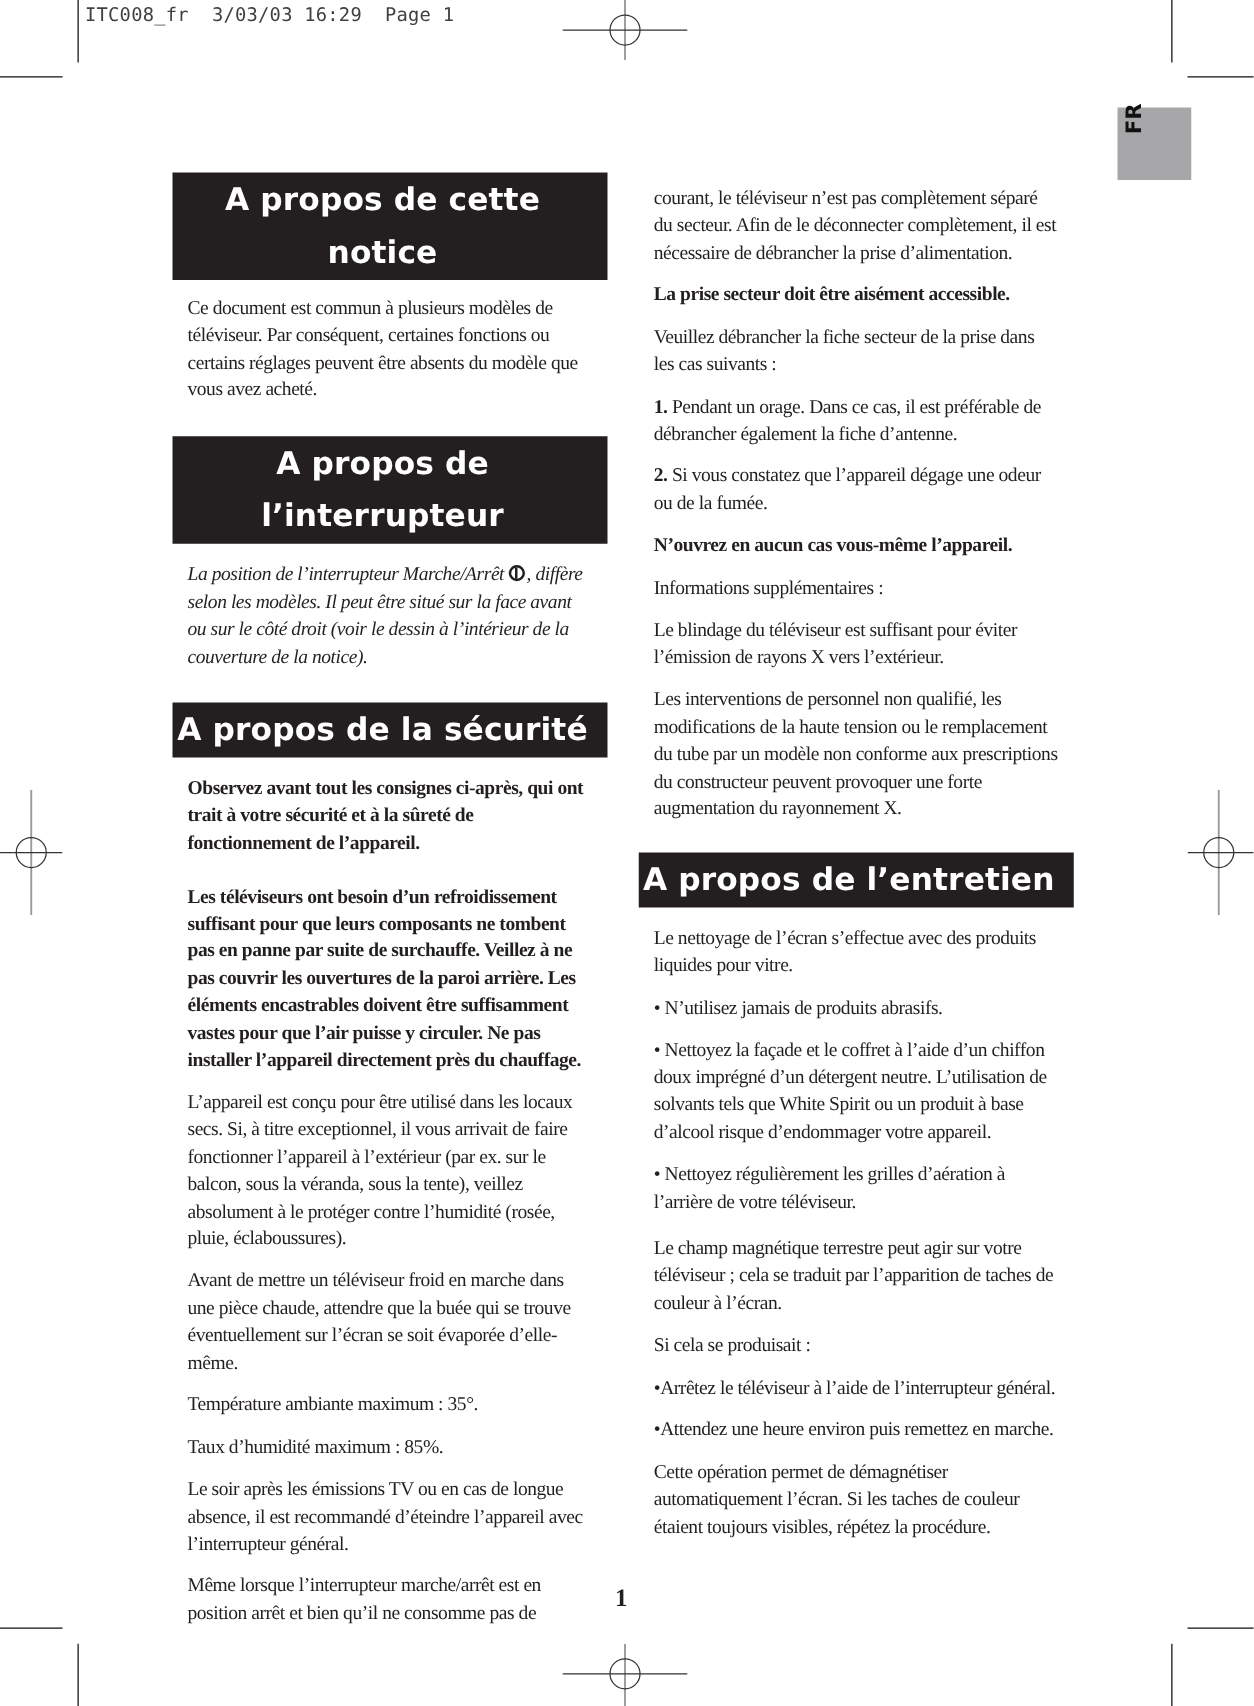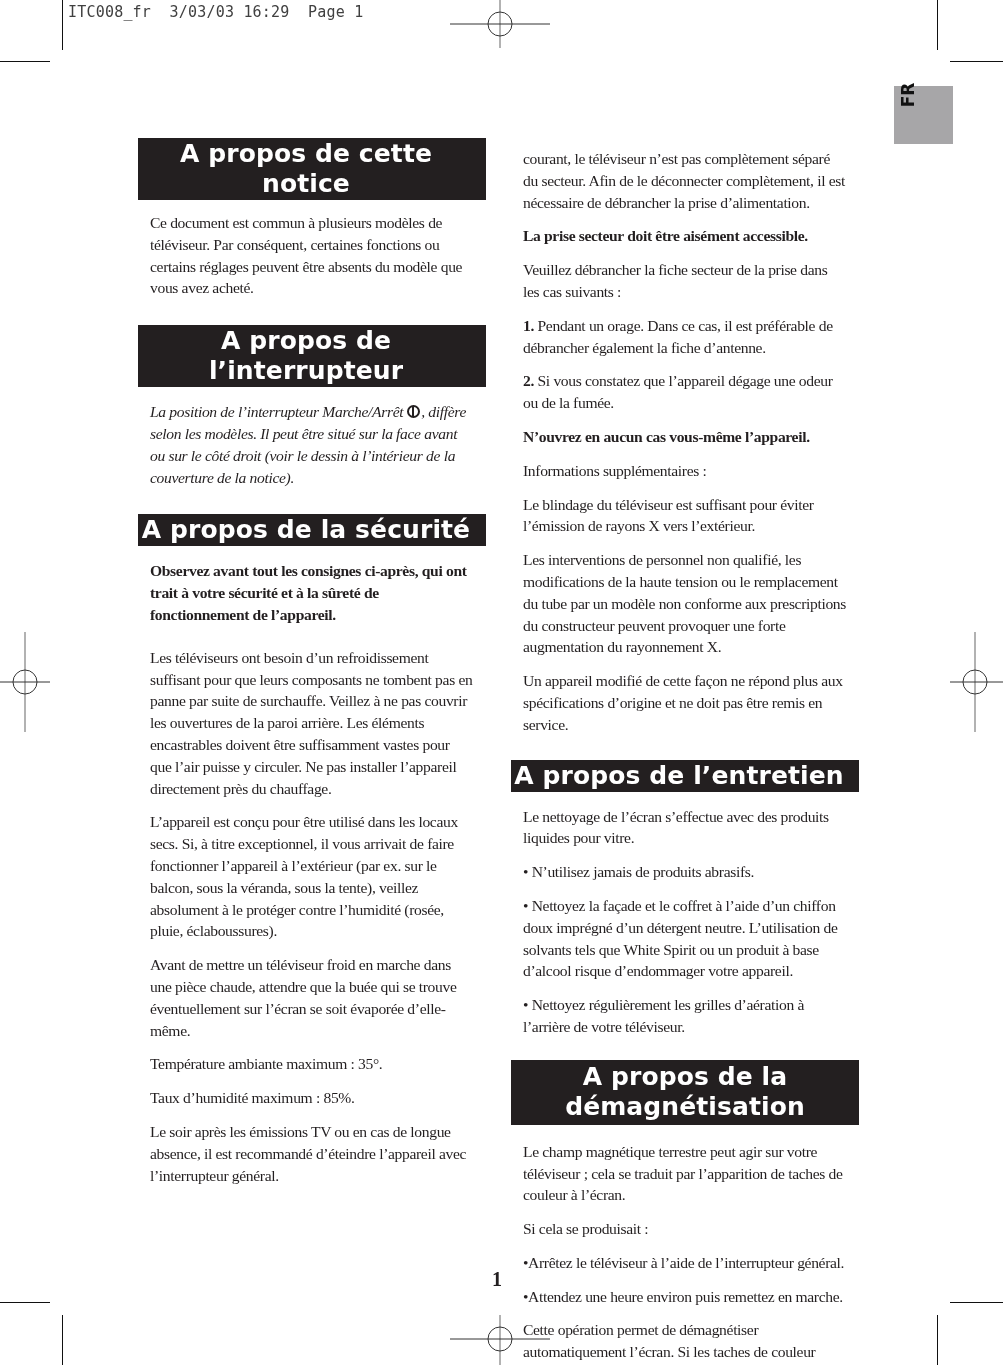--- a/index.html
+++ b/index.html
@@ -5,21 +5,21 @@
   html, body { margin:0; padding:0; }
   body { width:1003px; height:1365px; position:relative; background:#ffffff; overflow:hidden; font-family:"Liberation Serif", "DejaVu Serif", serif; color:#231f20; }
   .slug { position:absolute; left:68px; top:3px; font-family:"DejaVu Sans Mono", "Liberation Mono", monospace; font-size:15px; color:#404040; white-space:pre; letter-spacing:0.2px; }
   .crop { position:absolute; background:#111; }
   .reg { position:absolute; width:40px; height:40px; }
   .lang-tab { position:absolute; left:894px; top:86px; width:59px; height:58px; background:#a7a6a8; }
   .lang-tab span { position:absolute; left:4px; top:29px; transform:rotate(-90deg); transform-origin:left top; font-family:"DejaVu Sans", sans-serif; font-weight:bold; font-size:17px; color:#111; display:block; width:40px; text-align:center; }
   .col { position:absolute; width:348px; }
   .col-left { left:138px; top:138px; }
   .col-right { left:511px; top:136px; }
-  .head { background:#231f20; color:#fff; font-family:"DejaVu Sans", "Liberation Sans", sans-serif; font-weight:bold; text-align:center; font-size:25px; line-height:30px; padding:1px 12px 1px 0; letter-spacing:0.1px; }
+  .head { background:#231f20; color:#fff; font-family:"DejaVu Sans", "Liberation Sans", sans-serif; font-weight:bold; text-align:center; font-size:25px; line-height:42px; padding:1px 12px 1px 0; letter-spacing:0.1px; }
   .head.two { line-height:30px; padding:2px 0 3px; }
   .body-text { font-size:15.6px; line-height:21.8px; letter-spacing:-0.35px; margin:0; }
   .body-text p { margin:12px; }
   .b { font-weight:bold; }
   .power-sym { display:inline-block; width:13px; height:13px; border:2px solid #231f20; border-radius:50%; position:relative; vertical-align:-1px; margin:0 1px 0 4px; box-sizing:border-box; }
   .power-sym::after { content:""; position:absolute; left:3px; top:0px; width:2px; height:9px; background:#231f20; }
   .page-num { position:absolute; left:492px; top:1268px; font-family:"Liberation Serif", serif; font-weight:bold; font-size:20px; color:#231f20; }
 </style>
 </head>
 <body>
@@ -68,55 +68,51 @@
   </div>
 
   <div class="head" style="margin-top:26px;">A propos de l’interrupteur</div>
   <div class="body-text" style="margin-top:14px;font-style:italic;">
     <p><span>La position de l’interrupteur Marche/Arrêt</span><span class="power-sym"></span><span>, diffère selon les modèles. Il peut être situé sur la face avant ou sur le côté droit (voir le dessin à l’intérieur de la couverture de la notice).</span></p>
   </div>
 
   <div class="head" style="margin-top:26px;">A propos de la sécurité</div>
   <div class="body-text" style="margin-top:14px;">
     <p class="b">Observez avant tout les consignes ci-après, qui ont trait à votre sécurité et à la sûreté de fonctionnement de l’appareil.</p>
-    <p style="margin-top:21px;">Les téléviseurs ont besoin d’un refroidissement suffisant pour que leurs composants ne tombent pas en panne par suite de surchauffe. Veillez à ne pas couvrir les ouvertures de la paroi arrière. Les éléments encastrables doivent être suffisamment vastes pour que l’air puisse y circuler. Ne pas installer l’appareil directement près du chauffage.</p>
+    <p style="margin-top:21px;font-weight:bold;">Les téléviseurs ont besoin d’un refroidissement suffisant pour que leurs composants ne tombent pas en panne par suite de surchauffe. Veillez à ne pas couvrir les ouvertures de la paroi arrière. Les éléments encastrables doivent être suffisamment vastes pour que l’air puisse y circuler. Ne pas installer l’appareil directement près du chauffage.</p>
     <p>L’appareil est conçu pour être utilisé dans les locaux secs. Si, à titre exceptionnel, il vous arrivait de faire fonctionner l’appareil à l’extérieur (par ex. sur le balcon, sous la véranda, sous la tente), veillez absolument à le protéger contre l’humidité (rosée, pluie, éclaboussures).</p>
     <p>Avant de mettre un téléviseur froid en marche dans une pièce chaude, attendre que la buée qui se trouve éventuellement sur l’écran se soit évaporée d’elle-même.</p>
     <p>Température ambiante maximum : 35°.</p>
     <p>Taux d’humidité maximum : 85%.</p>
     <p>Le soir après les émissions TV ou en cas de longue absence, il est recommandé d’éteindre l’appareil avec l’interrupteur général.</p>
+    <p>Même lorsque l’interrupteur marche/arrêt est en position arrêt et bien qu’il ne consomme pas de</p>
   </div>
 </div>
 
 <div class="col col-right">
   <div class="body-text">
     <p>courant, le téléviseur n’est pas complètement séparé du secteur. Afin de le déconnecter complètement, il est nécessaire de débrancher la prise d’alimentation.</p>
     <p class="b">La prise secteur doit être aisément accessible.</p>
     <p>Veuillez débrancher la fiche secteur de la prise dans les cas suivants :</p>
     <p><span class="b">1.</span><span> Pendant un orage. Dans ce cas, il est préférable de débrancher également la fiche d’antenne.</span></p>
     <p><span class="b">2.</span><span> Si vous constatez que l’appareil dégage une odeur ou de la fumée.</span></p>
     <p class="b">N’ouvrez en aucun cas vous-même l’appareil.</p>
     <p>Informations supplémentaires :</p>
     <p>Le blindage du téléviseur est suffisant pour éviter l’émission de rayons X vers l’extérieur.</p>
     <p>Les interventions de personnel non qualifié, les modifications de la haute tension ou le remplacement du tube par un modèle non conforme aux prescriptions du constructeur peuvent provoquer une forte augmentation du rayonnement X.</p>
-    <p>Un appareil modifié de cette façon ne répond plus aux spécifications d’origine et ne doit pas être remis en service.</p>
   </div>
 
   <div class="head" style="margin-top:24px;">A propos de l’entretien</div>
   <div class="body-text" style="margin-top:14px;">
     <p>Le nettoyage de l’écran s’effectue avec des produits liquides pour vitre.</p>
     <p>• N’utilisez jamais de produits abrasifs.</p>
     <p>• Nettoyez la façade et le coffret à l’aide d’un chiffon doux imprégné d’un détergent neutre. L’utilisation de solvants tels que White Spirit ou un produit à base d’alcool risque d’endommager votre appareil.</p>
     <p>• Nettoyez régulièrement les grilles d’aération à l’arrière de votre téléviseur.</p>
   </div>
 
-  <div class="head two" style="margin-top:22px;">
-    <div>A propos de la</div>
-    <div>démagnétisation</div>
-  </div>
   <div class="body-text" style="margin-top:16px;">
     <p>Le champ magnétique terrestre peut agir sur votre téléviseur ; cela se traduit par l’apparition de taches de couleur à l’écran.</p>
     <p>Si cela se produisait :</p>
     <p>•Arrêtez le téléviseur à l’aide de l’interrupteur général.</p>
     <p>•Attendez une heure environ puis remettez en marche.</p>
     <p>Cette opération permet de démagnétiser automatiquement l’écran. Si les taches de couleur étaient toujours visibles, répétez la procédure.</p>
   </div>
 </div>
 
 <div class="page-num">1</div>

